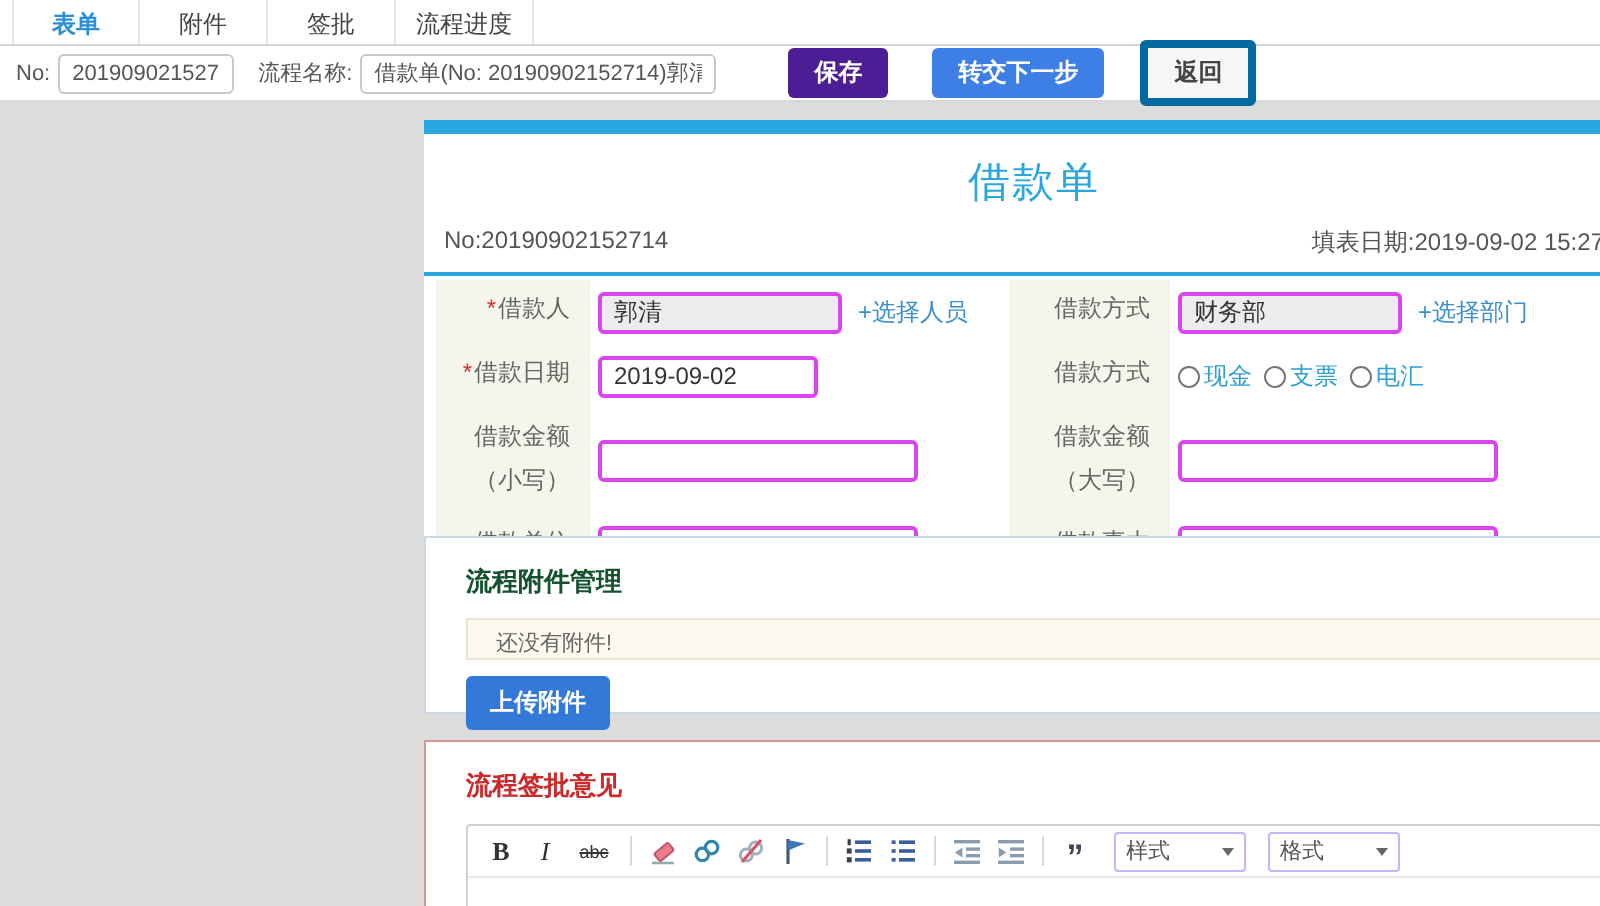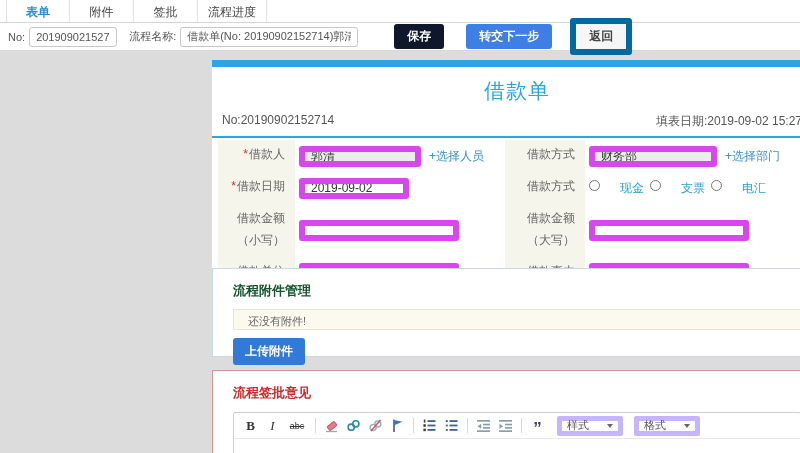--- a/index.html
+++ b/index.html
@@ -12,46 +12,46 @@
   .tab:first-child { border-left:1px solid #e2e2e2; }
   .tab.active { color:#2b8fd8; font-weight:bold; }
 
   
   .toolbar { height:28px; background:#fff; border-bottom:1px solid #d8d8d8; display:flex; align-items:center; padding-left:8px; }
   .tlabel { color:#555; font-size:11px; margin-right:4px; }
   .tinput { height:20px; border:1px solid #c8c8c8; border-radius:3px; font-size:11px; color:#555; padding:0 6px; font-family:inherit; }
   .no-input { width:88px; margin-right:12px; }
   .flow-input { width:178px; }
   .btn { border:none; border-radius:3px; font-size:12px; font-weight:bold; padding:4px 13px; cursor:pointer; font-family:inherit; }
-  .btn-red { background:#0f172a; color:#fff; margin-left:36px; }
+  .btn-red { background:#4c1d95; color:#fff; margin-left:36px; }
   .btn-blue { background:#3d7fe4; color:#fff; margin-left:22px; }
-  .btn-plain { background:#f6f6f6; color:#444; border:6px solid #0369a1; margin-left:18px; font-weight:bold; }
+  .btn-plain { background:#f6f6f6; color:#444; border:4px solid #0369a1; margin-left:18px; font-weight:bold; }
 
   
   .content { position:relative; height:402px; overflow:hidden; }
   .panel { position:absolute; left:212px; width:610px; background:#fff; }
 
   
   .main-panel { top:9px; }
   .accent-bar { height:7px; background:#28a7e1; }
   .doc-title { text-align:center; color:#28a7e1; font-size:21px; padding:10px 0 6px; letter-spacing:1px; }
   .doc-meta { display:flex; justify-content:space-between; padding:2px 10px 6px; font-size:12px; color:#555; white-space:nowrap; }
   .rule { height:2px; background:#28a7e1; }
   .form-grid { display:grid; grid-template-columns:77px 210px 80px 1fr; margin:2px 6px 0; }
   .cell { display:flex; align-items:center; }
   .lbl { background:#f5f5ec; color:#666; justify-content:flex-end; text-align:right; padding:4px 10px 6px 4px; line-height:1.8; }
   .fld { padding-left:4px; }
   .r1 { min-height:32px; } .r2 { min-height:32px; } .r3 { min-height:44px; } .r4 { min-height:32px; }
   .req { color:#d03027; margin-right:1px; }
-  .inp { height:21px; border:6px solid #d946ef; border-radius:3px; font-size:12px; color:#333; padding:0 6px; font-family:inherit; }
+  .inp { height:21px; border:2px solid #d946ef; border-radius:3px; font-size:12px; color:#333; padding:0 6px; font-family:inherit; }
   .inp.ro { background:#ececec; }
-  .w122 { width:122px; } .w128 { width:128px; } .w97 { width:110px; } .w160 { width:160px; }
+  .w122 { width:122px; } .w128 { width:112px; } .w97 { width:110px; } .w160 { width:160px; }
   .lnk { color:#3a8fd0; text-decoration:none; margin-left:8px; font-size:12px; cursor:pointer; }
   .radio-group { display:flex; align-items:center; gap:6px; }
-  .radio { display:flex; align-items:flex-start; color:#2e9fd0; cursor:pointer; gap:20px; }
+  .radio { display:flex; align-items:center; color:#2e9fd0; cursor:pointer; gap:2px; }
   .radio input { width:11px; height:11px; margin:0; }
   .bottom-gap { height:4px; }
 
   
   .attach-panel { top:217px; height:89px; border:1px solid #c9d8e4; padding:13px 20px; }
   .sec-head { font-size:13px; font-weight:bold; }
   .sec-head.blue { color:#14532d; }
   .sec-head.red { color:#cc2a2a; }
   .alert { margin-top:9px; background:#fcf9ee; border:1px solid #eae4d2; color:#666; font-size:11px; padding:4px 14px; height:21px; }
   .btn-upload { display:inline-block; margin-top:8px; background:#3379d8; color:#fff; border:none; border-radius:3px; font-weight:bold; font-size:12px; padding:5px 12px; cursor:pointer; font-family:inherit; }
@@ -59,21 +59,21 @@
   
   .approve-panel { top:319px; height:160px; border:1px solid #d79494; padding:13px 20px; }
   .editor { margin-top:10px; border:1px solid #cfcfcf; border-radius:2px; background:#fff; }
   .ed-toolbar { display:flex; align-items:center; gap:5px; padding:4px 8px; border-bottom:1px solid #e8e8e8; height:26px; }
   .ti { display:inline-flex; align-items:center; justify-content:center; width:17px; height:17px; cursor:pointer; color:#333; }
   .ti-bold { font-family:"Liberation Serif",serif; font-weight:bold; font-size:13px; }
   .ti-italic { font-family:"Liberation Serif",serif; font-style:italic; font-size:13px; }
   .ti-strike { font-size:9px; text-decoration:line-through; width:22px; letter-spacing:0;text-align:center; }
   .ti-quote { font-size:17px; font-weight:bold; color:#445; line-height:8px; padding-top:7px; }
   .sep { width:1px; height:15px; background:#d9d9d9; margin:0 2px; }
-  .sel { width:66px; height:20px; border:5px solid #c4b5fd; border-radius:2px; display:flex; align-items:center; justify-content:space-between; padding:0 5px; font-size:11px; color:#555; margin-left:6px; cursor:pointer; background:#fff; }
+  .sel { width:66px; height:20px; border:1px solid #c4b5fd; border-radius:2px; display:flex; align-items:center; justify-content:space-between; padding:0 5px; font-size:11px; color:#555; margin-left:6px; cursor:pointer; background:#fff; }
   .caret { width:0; height:0; border-left:3px solid transparent; border-right:3px solid transparent; border-top:4px solid #666; }
   .ed-body { height:60px; background:#fff; }
 </style>
 </head>
 <body>
 
 <div class="page">
 
   <div class="tabbar">
     <div class="tab active">表单</div>

